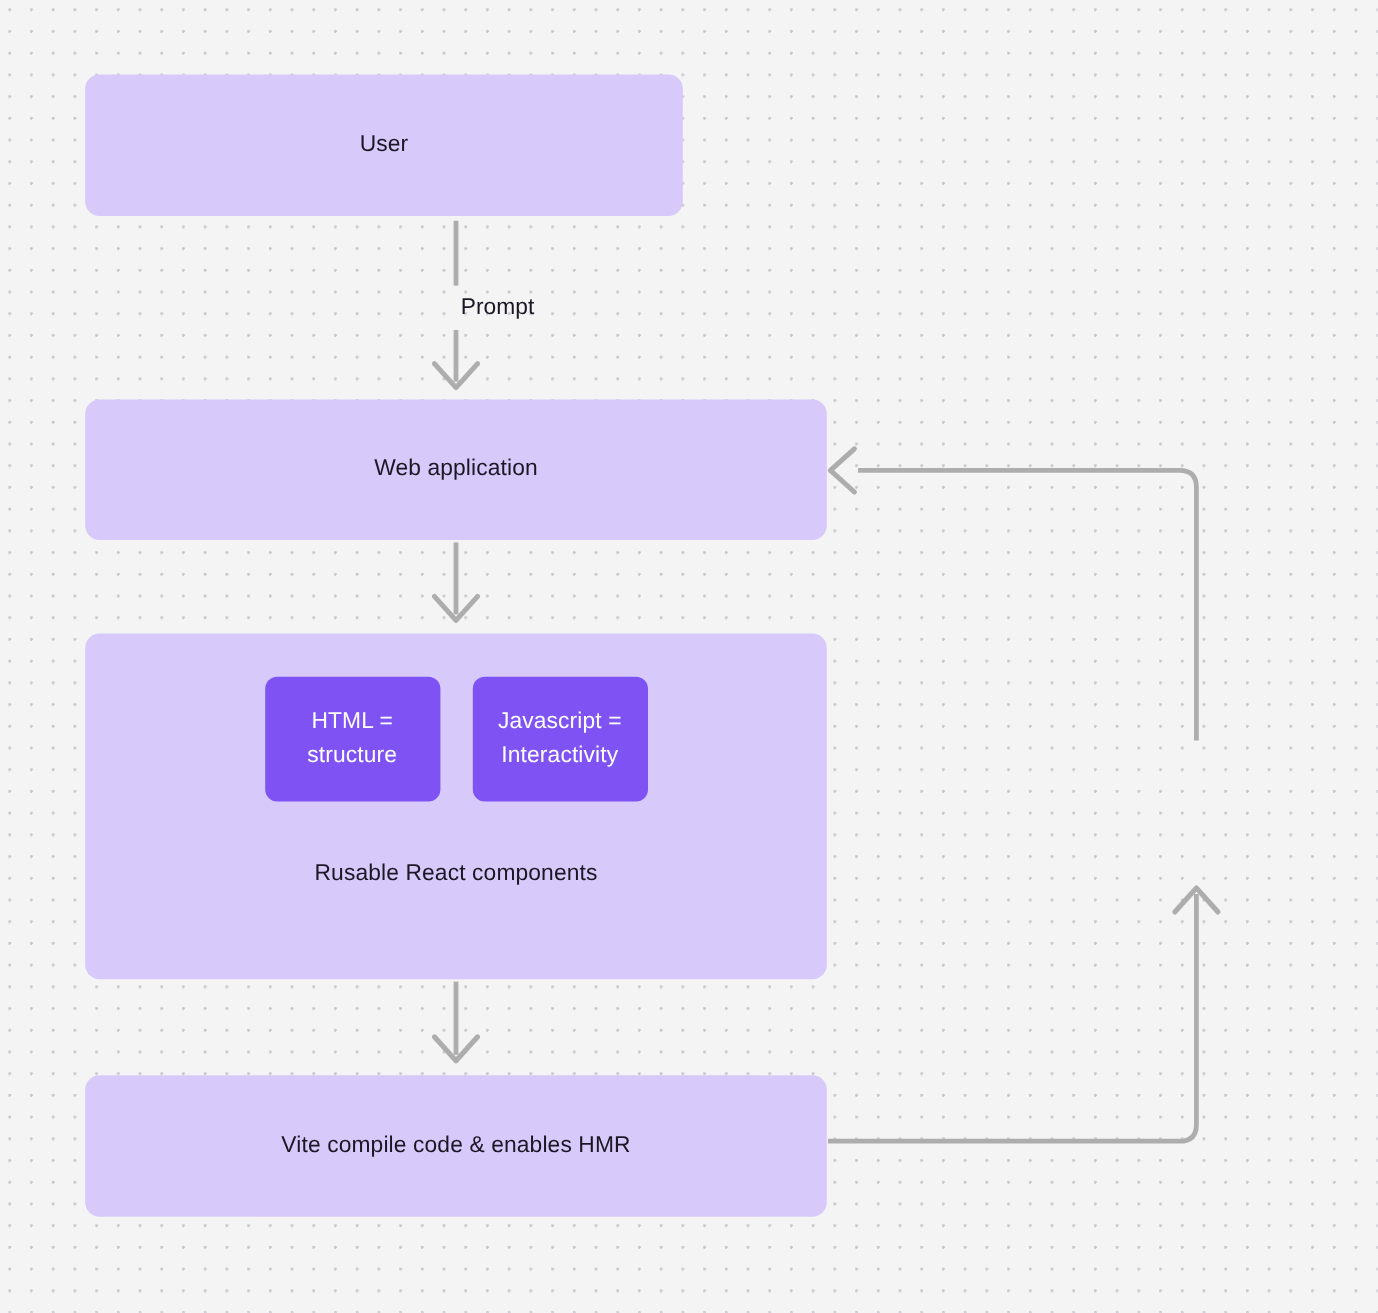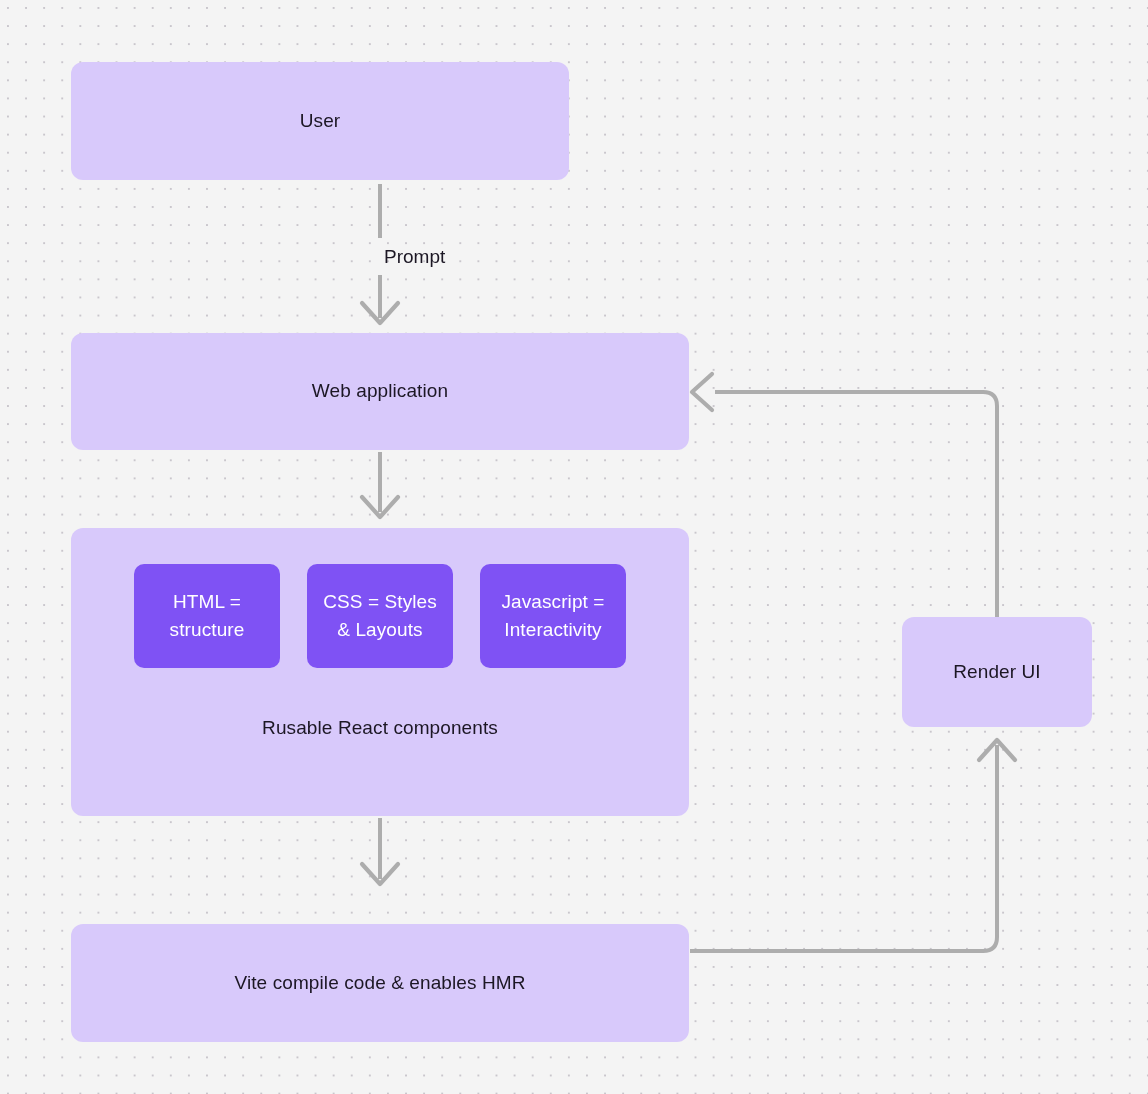--- a/index.html
+++ b/index.html
@@ -40,21 +40,21 @@
     font-size: 19px;
     line-height: 1.3;
     text-align: center;
     letter-spacing: 0.1px;
   }
 
   .node-user      { left: 71px;  top: 62px;  width: 498px; height: 118px; }
   .node-webapp    { left: 71px;  top: 333px; width: 618px; height: 117px; text-align: right; }
   .node-components{ left: 71px;  top: 528px; width: 618px; height: 288px;
                     display: block; border-radius: 12px; }
-  .node-vite      { left: 71px;  top: 896px; width: 618px; height: 118px; margin-top: 28px; }
+  .node-vite      { left: 71px;  top: 896px; width: 618px; height: 118px; }
   .node-render    { left: 902px; top: 617px; width: 190px; height: 110px; }
 
   
   .chips-row {
     position: absolute;
     left: 0; right: 0;
     top: 36px;
     display: flex;
     justify-content: center;
     gap: 27px;
@@ -158,39 +158,30 @@
   <div class="node node-components">
     <div class="chips-row">
 
       <div class="chip">
         <span>
           <span>HTML =</span><br>
           <span>structure</span>
         </span>
       </div>
 
-      <div class="chip">
-        <span>
-          <span>CSS = Styles</span><br>
-          <span>&amp; Layouts</span>
-        </span>
-      </div>
 
       <div class="chip">
         <span>
           <span>Javascript =</span><br>
           <span>Interactivity</span>
         </span>
       </div>
 
     </div>
     <div class="components-caption">Rusable React components</div>
   </div>
 
   <div class="node node-vite">
     <span>Vite compile code &amp; enables HMR</span>
   </div>
 
-  <div class="node node-render">
-    <span>Render UI</span>
-  </div>
 
 </div>
 
 </body></html>

